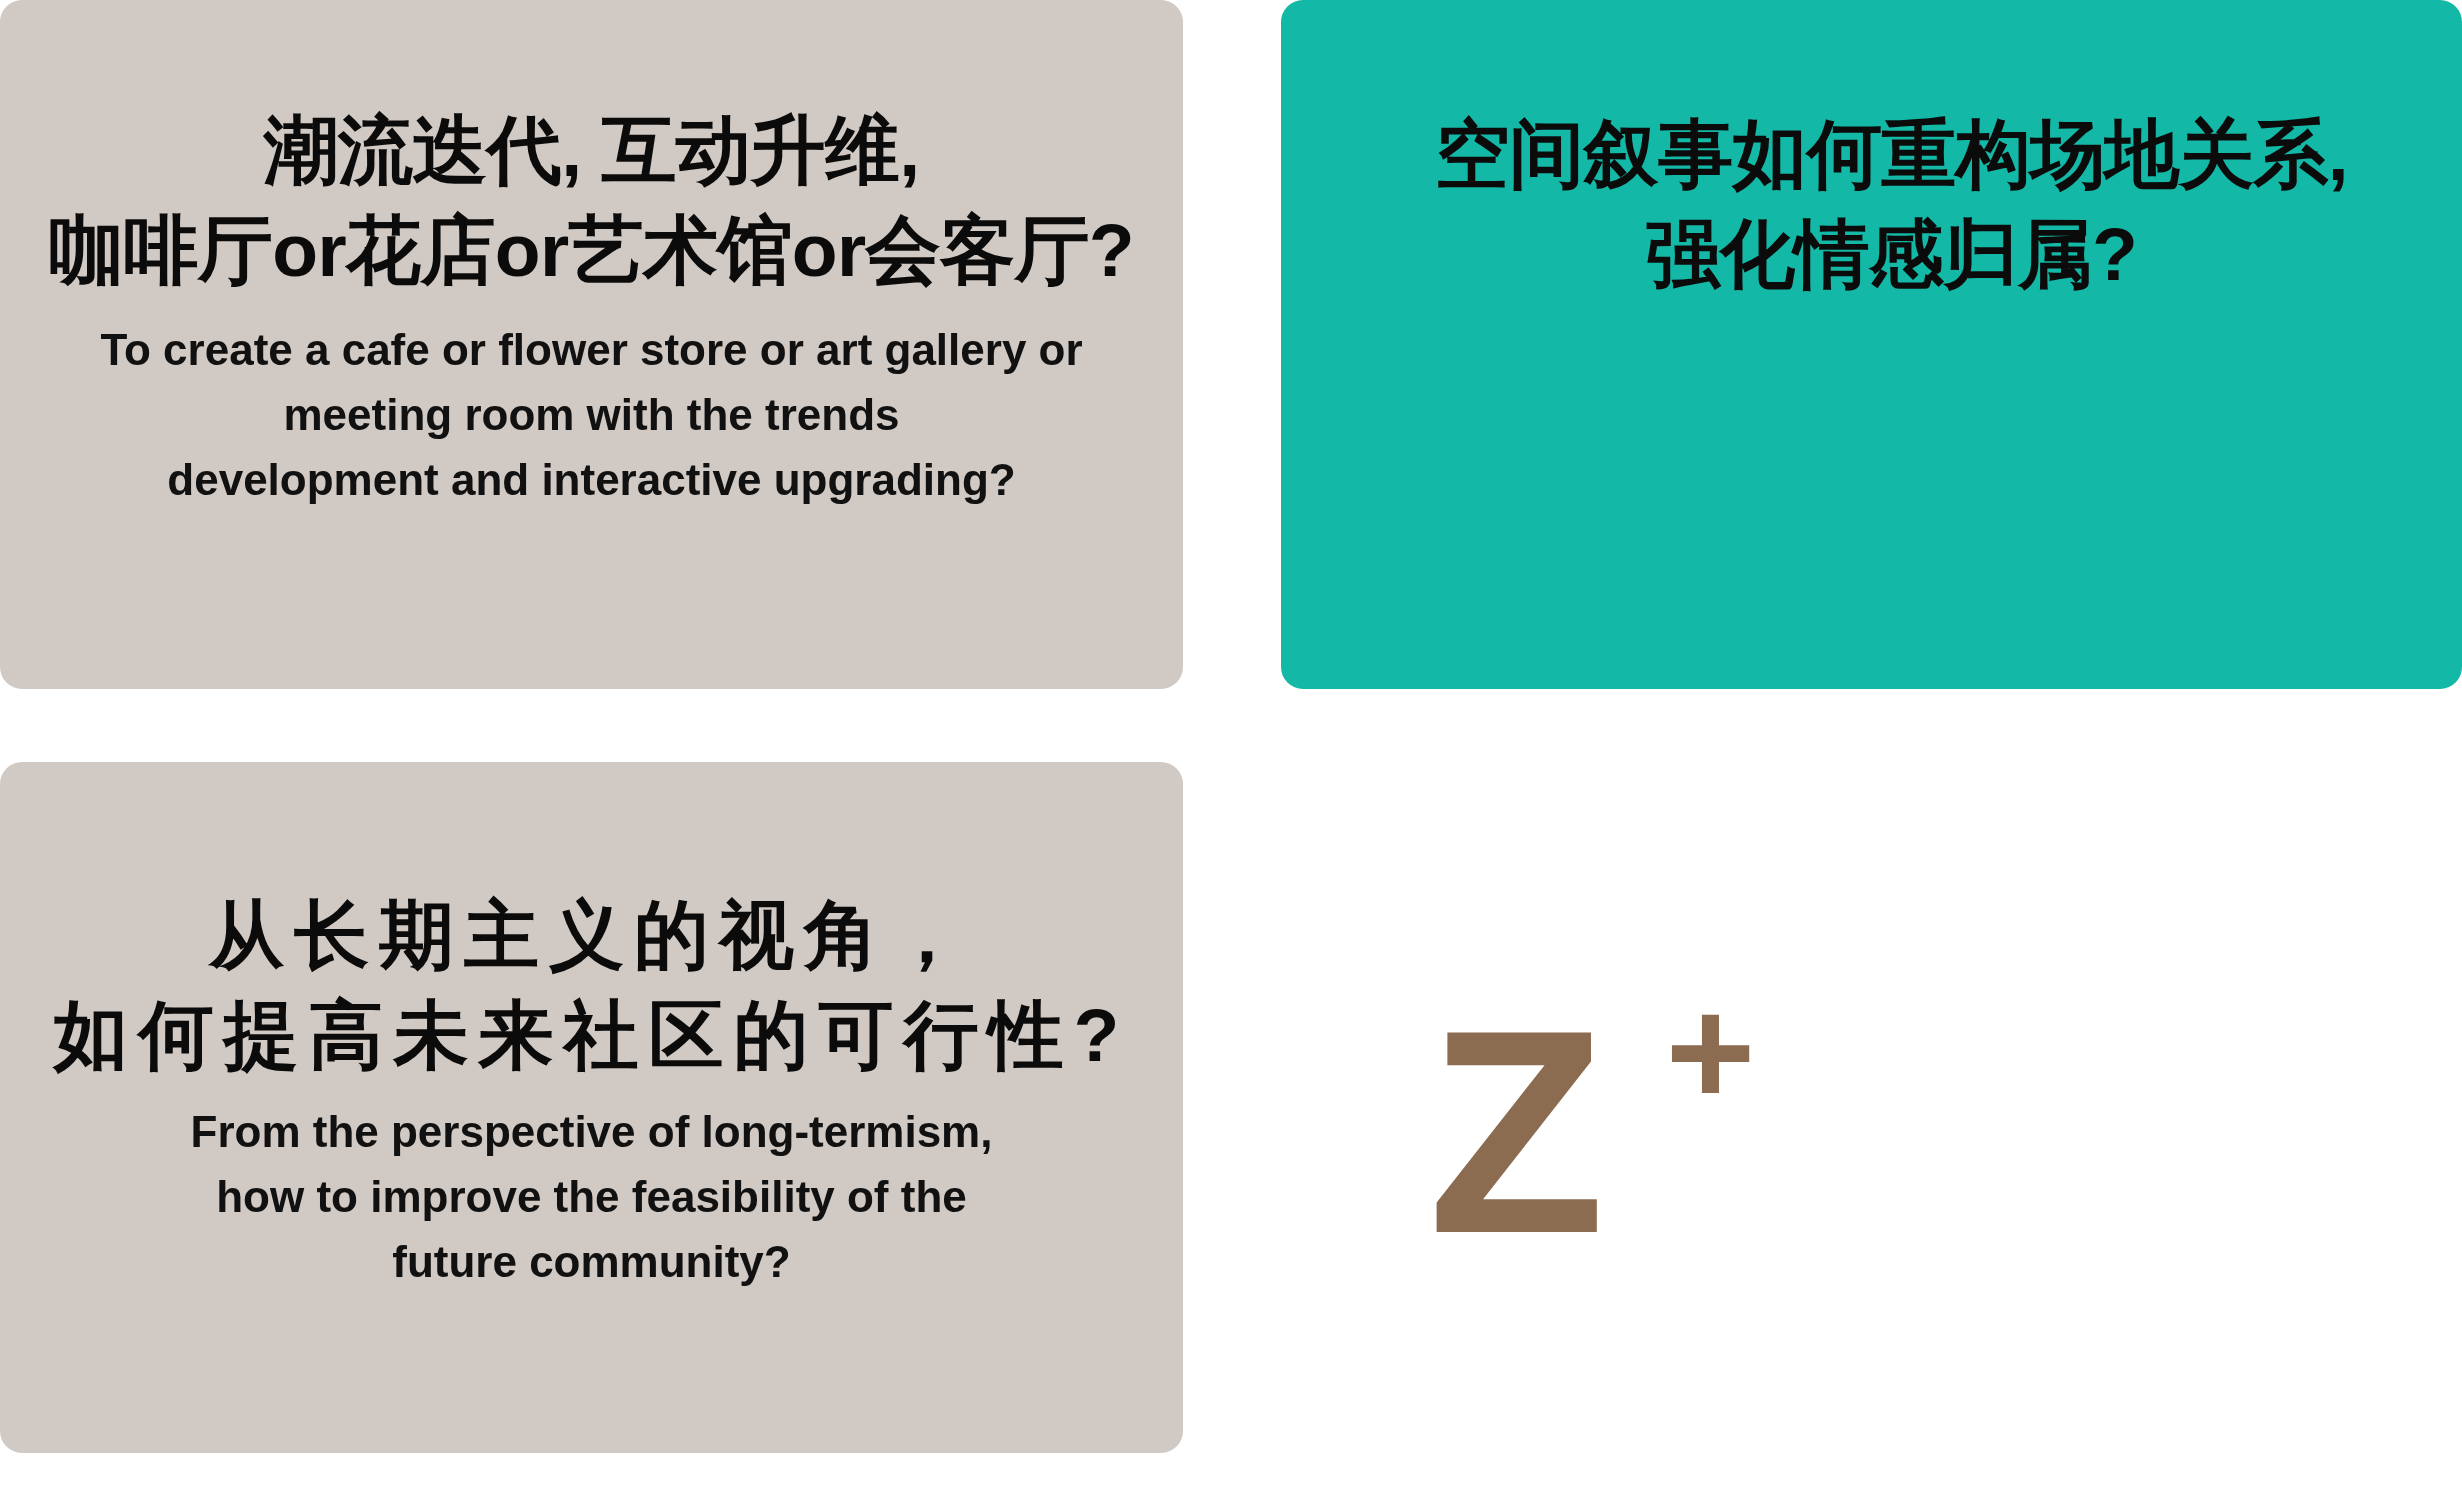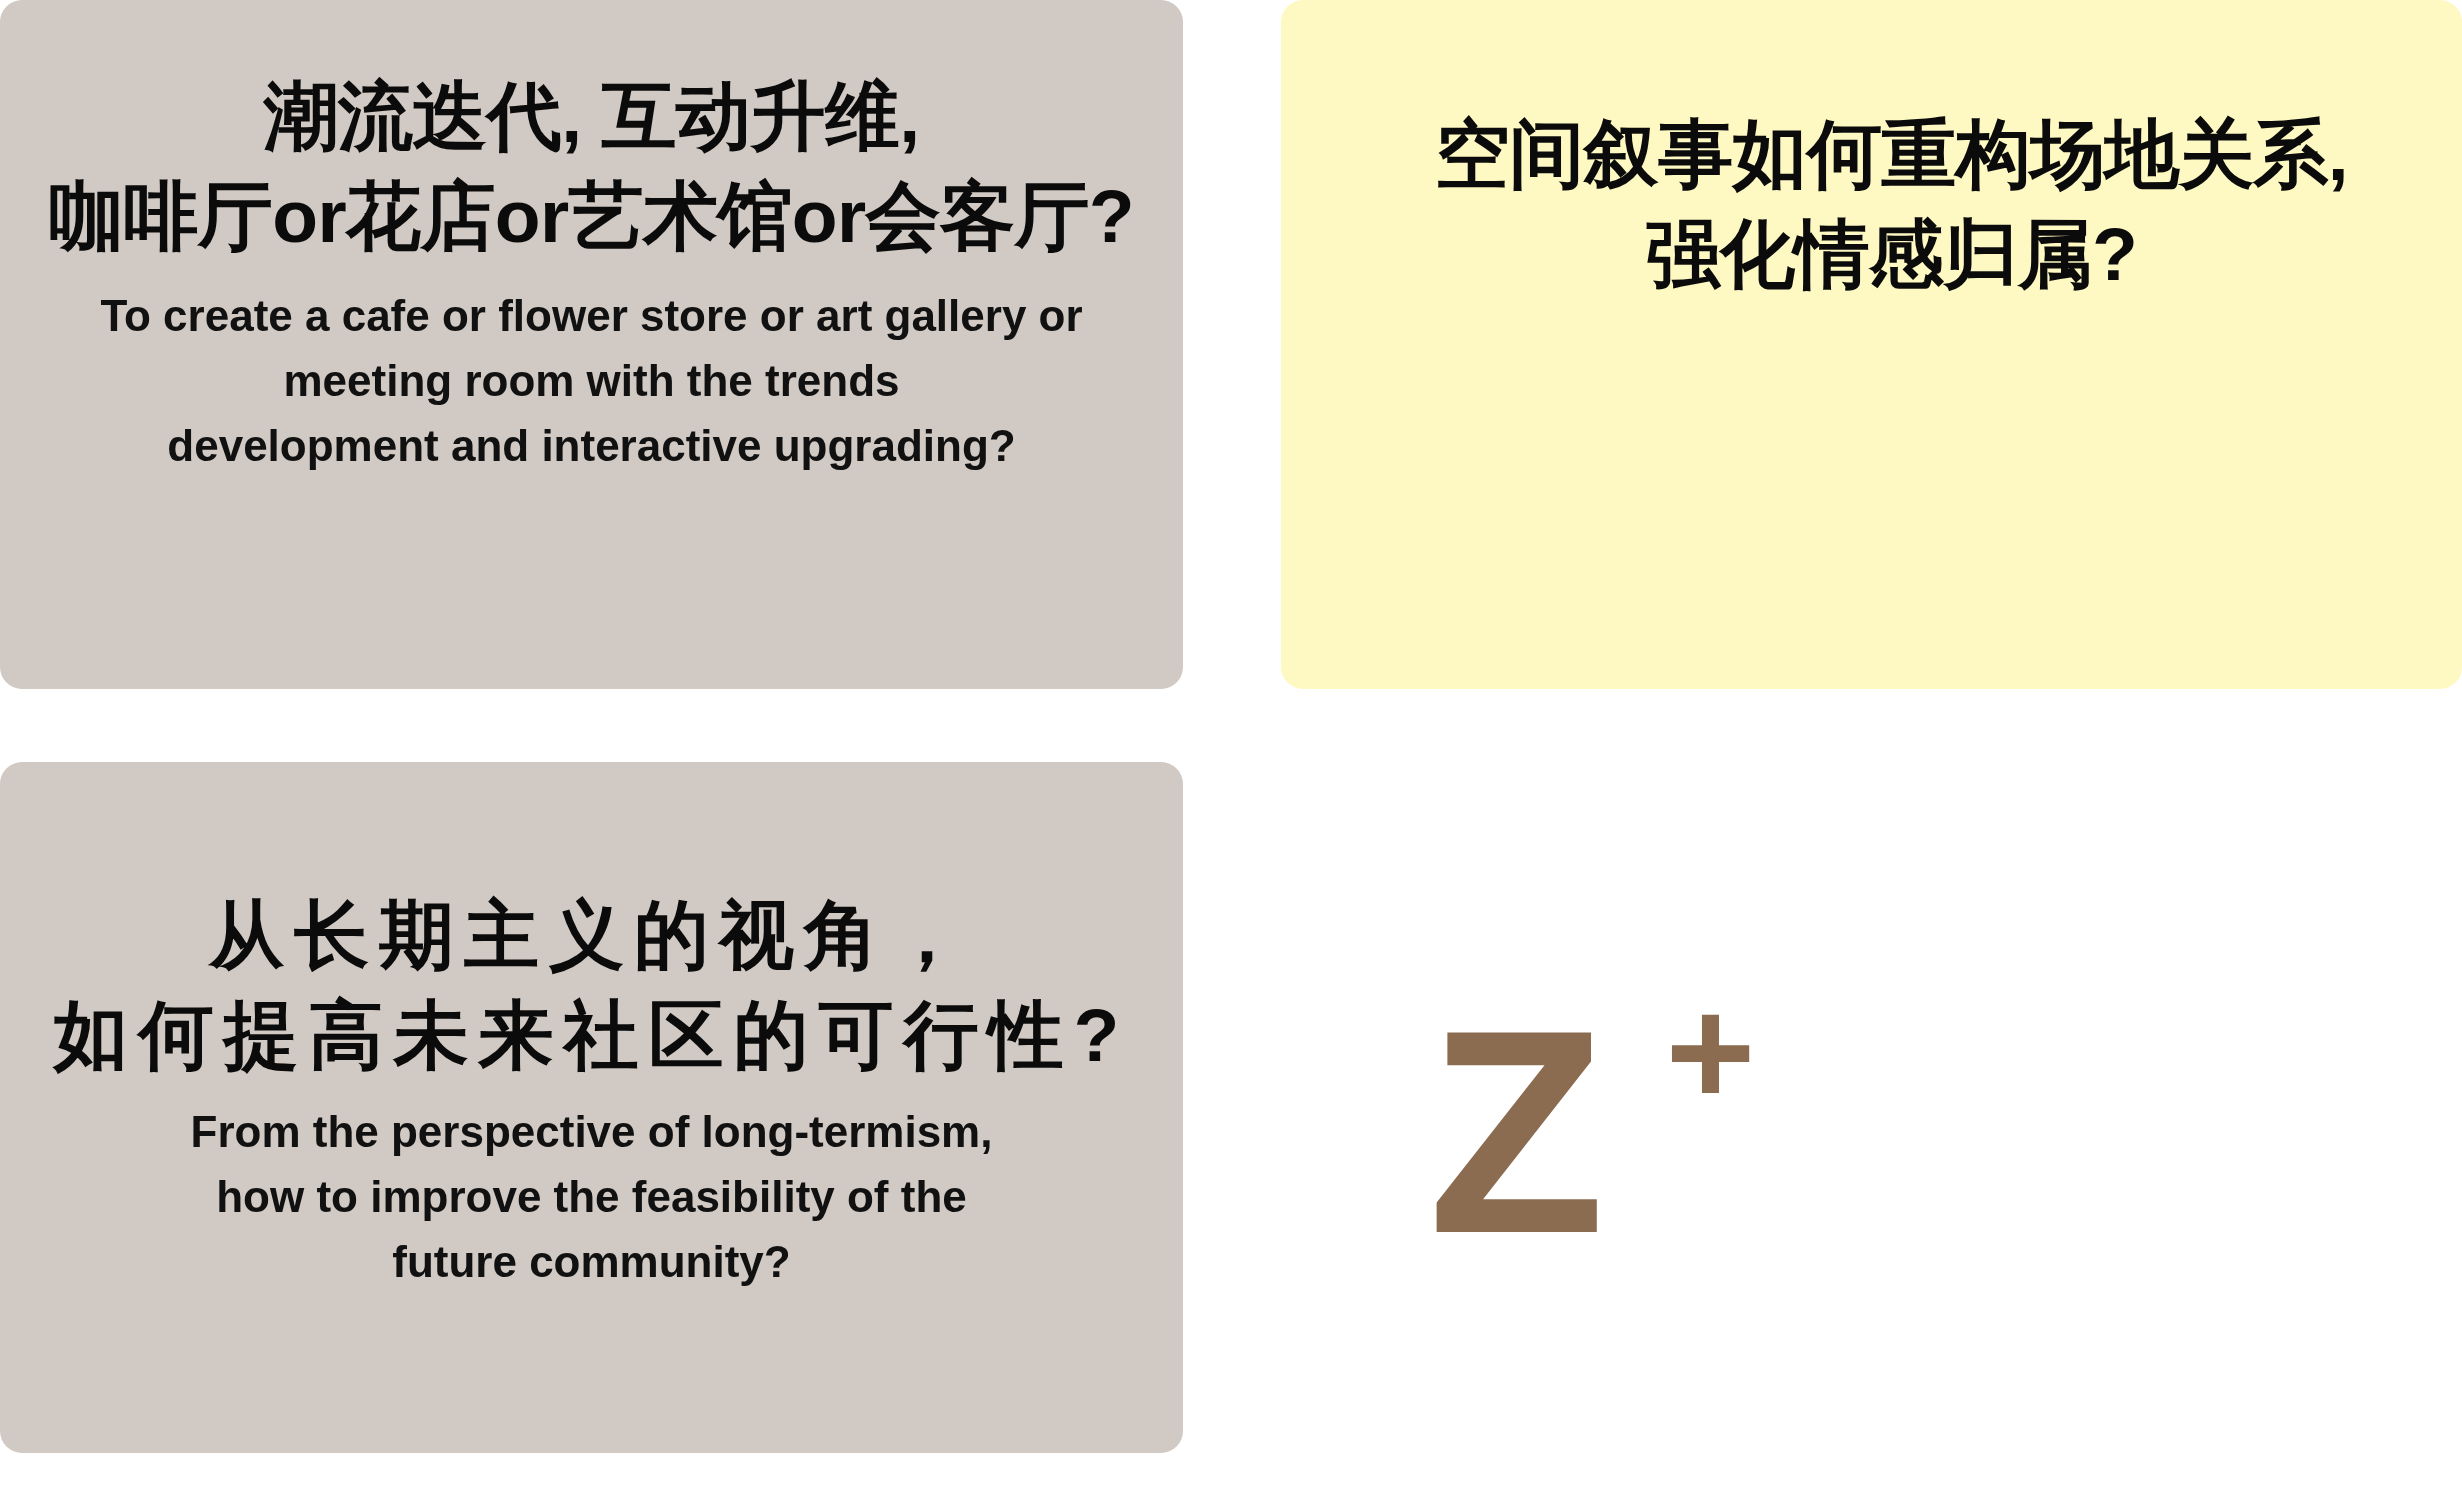--- a/index.html
+++ b/index.html
@@ -52,21 +52,21 @@
     color: #111111;
     font-weight: 600;
     font-size: 44px;
     line-height: 65px;
     text-align: center;
     white-space: pre-line;
     margin: 0;
   }
 
   
-  #card-trend .cn-heading   { padding-top: 66px; }
+  #card-trend .cn-heading   { padding-top: 100px; }
   #card-trend .en-sub       { padding-top: 17.3px; }
 
   #card-space .cn-heading   { padding-top: 104px; }
   #card-space .en-sub       { padding-top: 38px; }
 
   #card-longterm .cn-heading{ padding-top: 123px; letter-spacing: 10px; }
   #card-longterm .en-sub    { padding-top: 13.6px; text-align: center; }
 
   
   .logo {
@@ -99,21 +99,21 @@
 <div class="board">
 
   <section class="card" id="card-trend" style="background: rgb(209, 201, 195);">
     <h2 class="cn-heading">潮流迭代, 互动升维,
 咖啡厅or花店or艺术馆or会客厅?</h2>
     <p class="en-sub">To create a cafe or flower store or art gallery or
 meeting room with the trends
 development and interactive upgrading?</p>
   </section>
 
-  <section class="card" id="card-space" style="background: #fef9c3; padding-left: 40px;">
+  <section class="card" id="card-space" style="background: #14b8a6; padding-left: 40px;">
     <h2 class="cn-heading">空间叙事如何重构场地关系,
 强化情感归属?</h2>
   </section>
 
   <section class="card" id="card-longterm" style="background: rgb(209, 201, 195);">
     <h2 class="cn-heading">从长期主义的视角，
 如何提高未来社区的可行性?</h2>
     <p class="en-sub">From the perspective of long-termism,
 how to improve the feasibility of the
 future community?</p>

